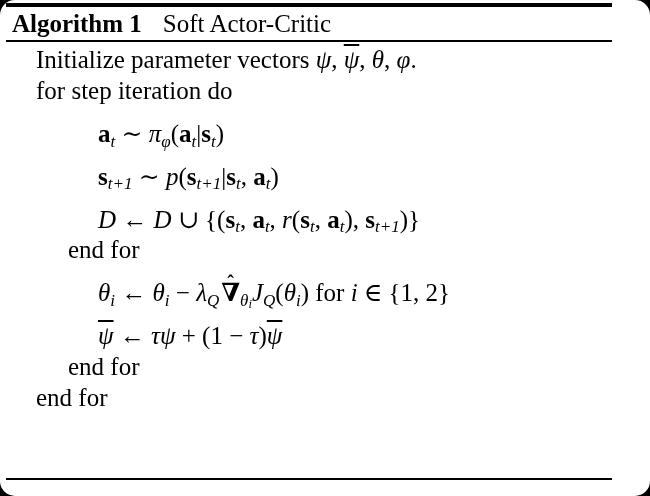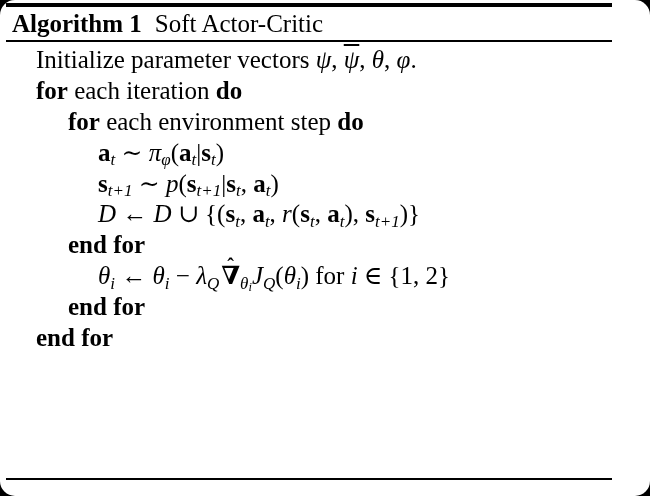--- a/index.html
+++ b/index.html
@@ -29,40 +29,40 @@
   .rule-header { top: 40px;  height: 2px; }
   .rule-bottom { top: 478px; height: 2px; }
 
   .algo-header {
     position: absolute;
     top: 10px;
     left: 12px;
     font-size: 25px;
     white-space: nowrap;
   }
-  .algo-label { font-weight: bold; margin-right: 13px; font-family: Liberation Serif, serif; }
+  .algo-label { font-weight: bold; margin-right: 21px; font-family: Liberation Serif, serif; }
 
   .algo-body {
     position: absolute;
     top: 45px;
     left: 6px;
     right: 52px;
   }
   .algo-line {
     height: 30.9px;
     line-height: 30.9px;
     font-size: 25px;
     white-space: nowrap;
   }
   .ind-0 { padding-left: 30px; }
   .ind-1 { padding-left: 62px; }
-  .ind-2 { padding-left: 92px; }
+  .ind-2 { padding-left: 92px; margin-top: 12px; }
 
   .s-rm { }
-  .s-kw { font-weight: bold; }
+  .s-kw { font-weight: normal; }
   .s-it { font-style: italic; }
   .s-bf { font-weight: bold; }
   .s-cal { font-style: italic; }
   .s-bar { font-style: italic; text-decoration: overline; text-decoration-thickness: 1.5px; }
   .s-sub {
     font-style: italic;
     font-size: 68%;
     position: relative;
     top: 0.28em;
     letter-spacing: 0;
@@ -96,25 +96,25 @@
   <div class="rule rule-top"></div>
 
   <div class="algo-header">
     <span class="algo-label">Algorithm 1</span><span class="algo-title">Soft Actor-Critic</span>
   </div>
 
   <div class="rule rule-header"></div>
 
   <div class="algo-body">
       <div class="algo-line ind-0"><span class="s-rm">Initialize parameter vectors </span><span class="s-it">ψ</span><span class="s-rm">, </span><span class="s-bar">ψ</span><span class="s-rm">, </span><span class="s-it">θ</span><span class="s-rm">, </span><span class="s-it">φ</span><span class="s-rm">.</span></div>
-      <div class="algo-line ind-0"><span class="s-kw">for</span><span class="s-rm"> each iteration </span><span class="s-kw">do</span></div>
-      <div class="algo-line ind-1"><span class="s-kw">for</span><span class="s-rm"> each environment step </span><span class="s-kw">do</span></div>
+      <div class="algo-line ind-0"><span class="s-kw">for</span><span class="s-rm"> step iteration </span><span class="s-kw">do</span></div>
       <div class="algo-line ind-2"><span class="s-bf">a</span><span class="s-sub">t</span><span class="s-rm"> ∼ </span><span class="s-it">π</span><span class="s-sub">φ</span><span class="s-rm">(</span><span class="s-bf">a</span><span class="s-sub">t</span><span class="s-rm">|</span><span class="s-bf">s</span><span class="s-sub">t</span><span class="s-rm">)</span></div>
       <div class="algo-line ind-2"><span class="s-bf">s</span><span class="s-sub">t+1</span><span class="s-rm"> ∼ </span><span class="s-it">p</span><span class="s-rm">(</span><span class="s-bf">s</span><span class="s-sub">t+1</span><span class="s-rm">|</span><span class="s-bf">s</span><span class="s-sub">t</span><span class="s-rm">, </span><span class="s-bf">a</span><span class="s-sub">t</span><span class="s-rm">)</span></div>
       <div class="algo-line ind-2"><span class="s-cal">D</span><span class="s-rm"> ← </span><span class="s-cal">D</span><span class="s-rm"> ∪ {(</span><span class="s-bf">s</span><span class="s-sub">t</span><span class="s-rm">, </span><span class="s-bf">a</span><span class="s-sub">t</span><span class="s-rm">, </span><span class="s-it">r</span><span class="s-rm">(</span><span class="s-bf">s</span><span class="s-sub">t</span><span class="s-rm">, </span><span class="s-bf">a</span><span class="s-sub">t</span><span class="s-rm">), </span><span class="s-bf">s</span><span class="s-sub">t+1</span><span class="s-rm">)}</span></div>
       <div class="algo-line ind-1"><span class="s-kw">end for</span></div>
       <div class="algo-line ind-2"><span class="s-it">θ</span><span class="s-sub">i</span><span class="s-rm"> ← </span><span class="s-it">θ</span><span class="s-sub">i</span><span class="s-rm"> − </span><span class="s-it">λ</span><span class="s-sub">Q</span><span class="s-hat">∇</span><span class="s-sub">θ</span><span class="s-subsub">i</span><span class="s-it">J</span><span class="s-sub">Q</span><span class="s-rm">(</span><span class="s-it">θ</span><span class="s-sub">i</span><span class="s-rm">) for </span><span class="s-it">i</span><span class="s-rm"> ∈ {1, 2}</span></div>
+      <div class="algo-line ind-2"><span class="s-bar">ψ</span><span class="s-rm"> ← </span><span class="s-it">τψ</span><span class="s-rm"> + (1 − </span><span class="s-it">τ</span><span class="s-rm">)</span><span class="s-bar">ψ</span></div>
       <div class="algo-line ind-1"><span class="s-kw">end for</span></div>
       <div class="algo-line ind-0"><span class="s-kw">end for</span></div>
     </div>
 
   <div class="rule rule-bottom"></div>
 </div>
 
 </body></html>

